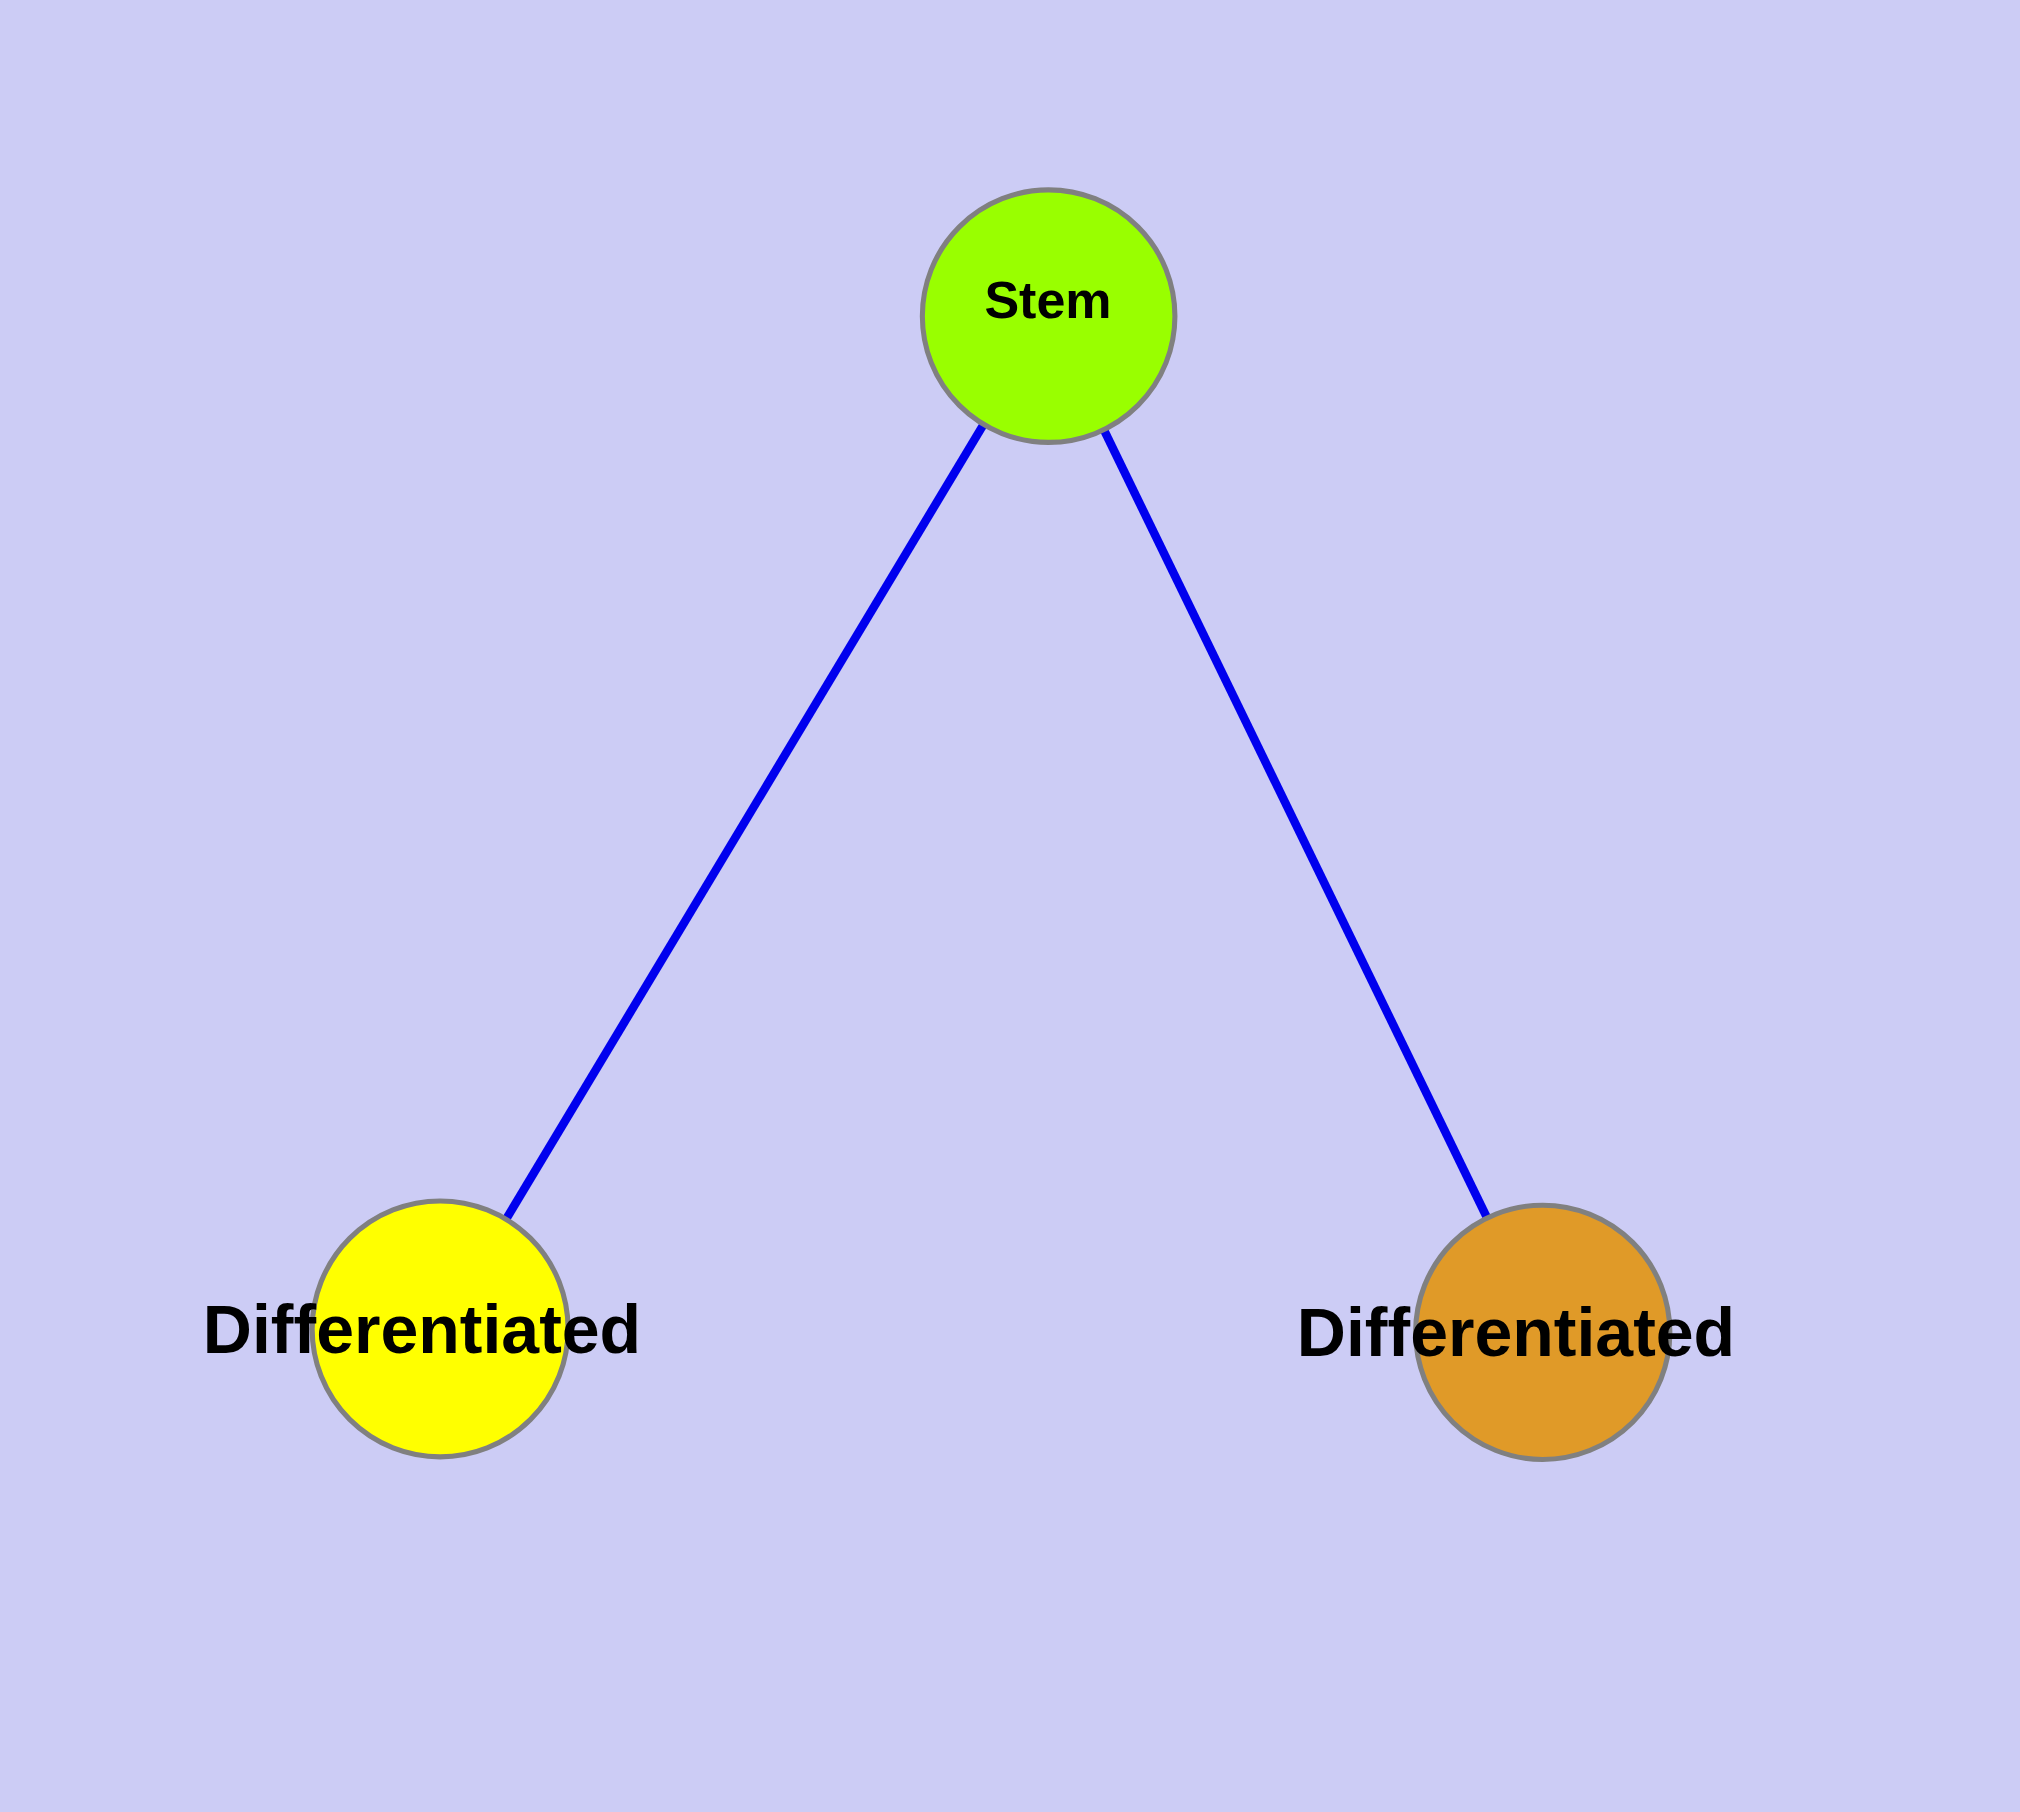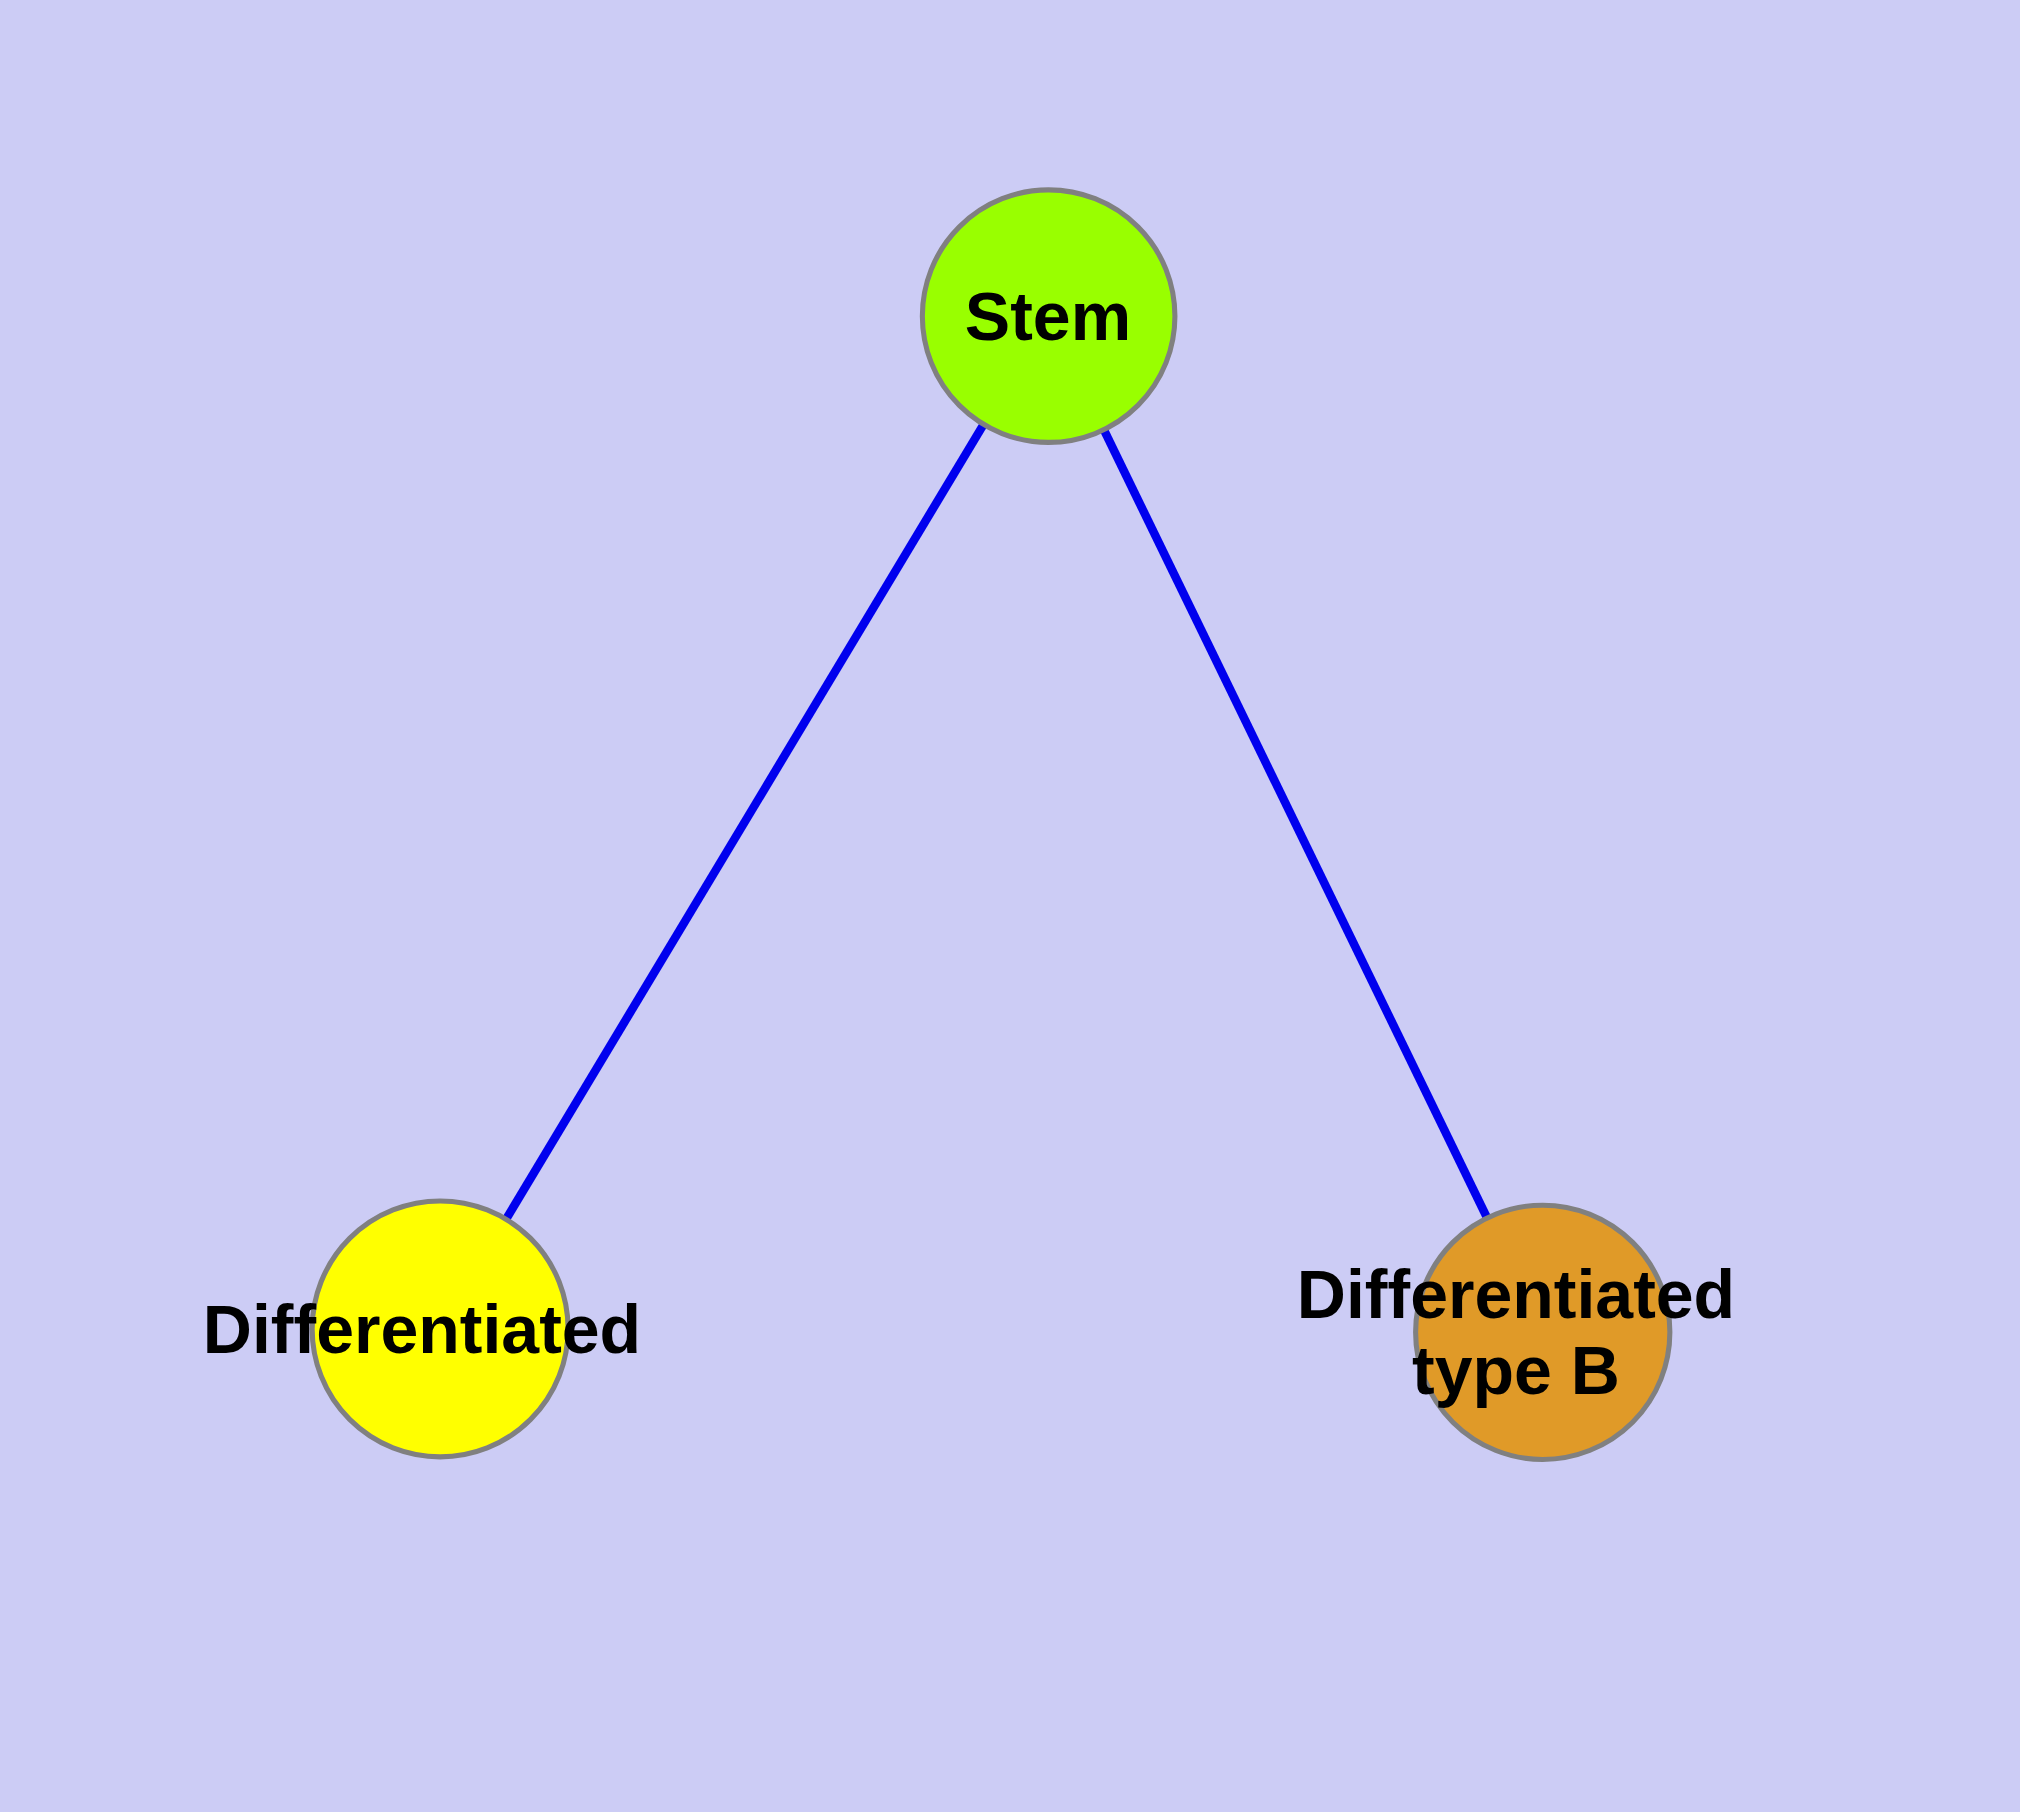--- a/index.html
+++ b/index.html
@@ -27,23 +27,23 @@
     text-align: center;
     font-family: "Liberation Sans", sans-serif;
     font-weight: bold;
     color: #000000;
     white-space: nowrap;
     line-height: 1.12;
     pointer-events: none;
     user-select: none;
   }
   #label-stem {
-    font-size: 68px;
+    font-size: 52px;
     left: 1048px;
-    top: 316px;
+    top: 300px;
     transform: translate(-50%, -50%);
   }
   #label-diff-a {
     font-size: 68px;
     left: 422px;
     top: 1329px;
     transform: translate(-50%, -50%);
   }
   #label-diff-b {
     font-size: 68px;
@@ -73,17 +73,16 @@
   <div class="node-label" id="label-stem">
     <div>Stem</div>
   </div>
 
   <div class="node-label" id="label-diff-a">
     <div>Differentiated</div>
   </div>
 
   <div class="node-label" id="label-diff-b">
     <div>Differentiated</div>
-    <div>type B</div>
   </div>
 
 </div>
 
 
 </body></html>

